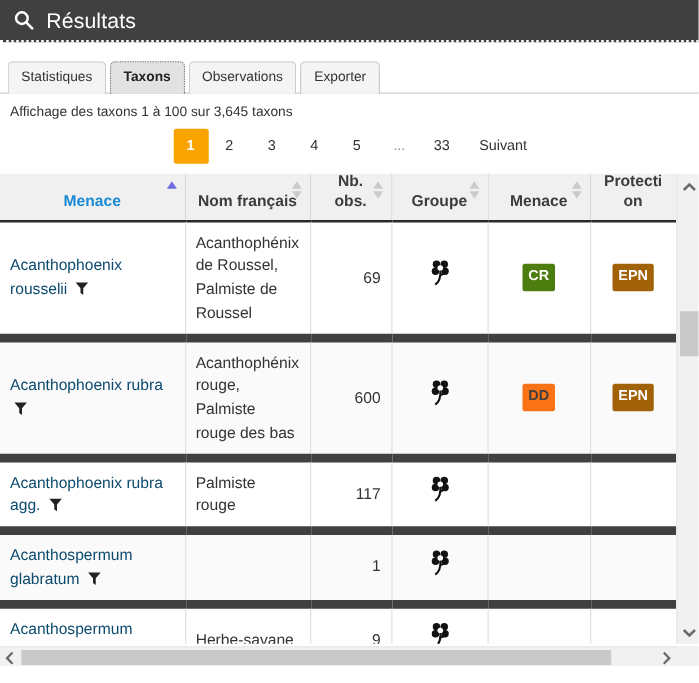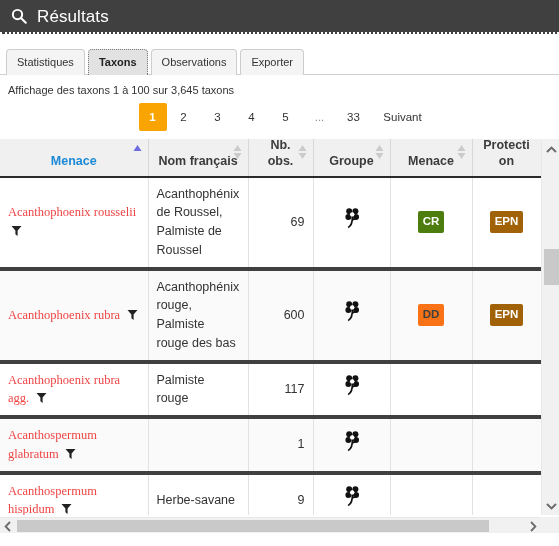--- a/index.html
+++ b/index.html
@@ -151,35 +151,34 @@
   thead th .sort-ind {
     position: absolute;
     right: 6px;
     top: 22px;
     width: 9px;
     height: 16px;
   }
 
   tbody td {
     border-right: 1px solid #e2e2e2;
-    border-bottom: 4px solid #404040;
+    border-bottom: 7px solid #404040;
     font-size: 12.5px;
     color: #333333;
     padding: 7px 8px;
     vertical-align: middle;
     line-height: 1.5;
     word-wrap: break-word;
   }
   tbody tr.odd td  { background: #ffffff; }
   tbody tr.even td { background: #fafafa; }
   tbody td.name a {
-    color: #ef4444;
+    color: #0c4a6e;
     text-decoration: none;
     cursor: pointer;
-    font-family: Liberation Serif, serif;
   }
   tbody td.num    { text-align: right; }
   tbody td.center { text-align: center; }
 
   .funnel {
     display: inline-block;
     vertical-align: -2px;
     margin-left: 3px;
     cursor: pointer;
   }

